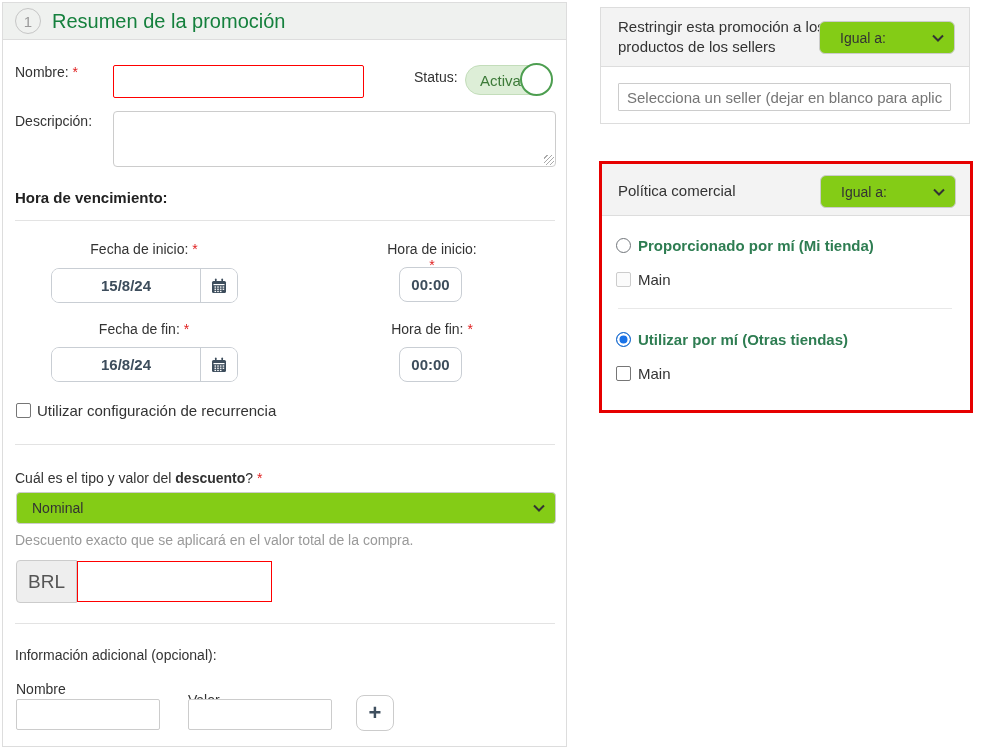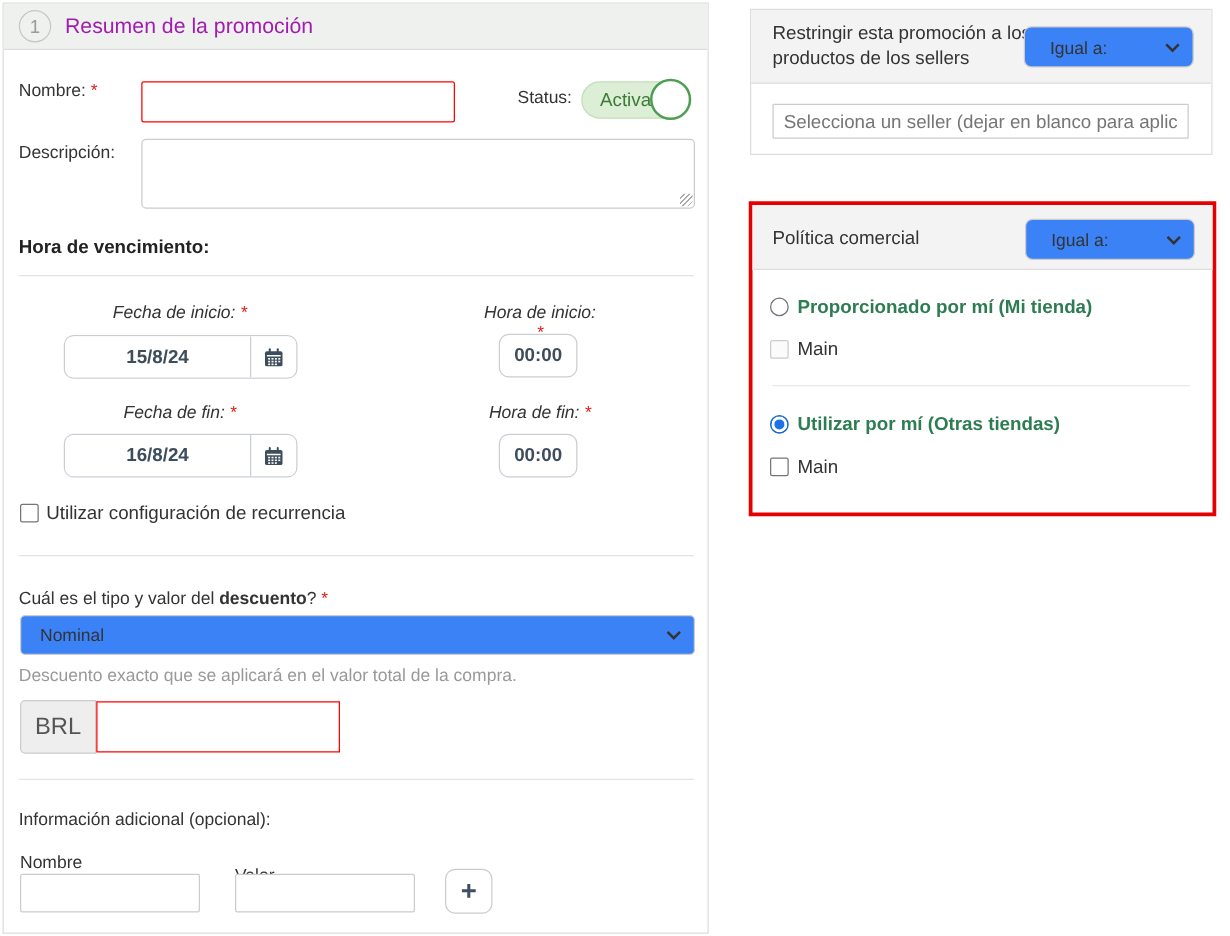--- a/index.html
+++ b/index.html
@@ -4,21 +4,21 @@
 <style>
   * { margin:0; padding:0; box-sizing:border-box; }
   html,body { width:984px; height:749px; background:#fff; font-family:"Liberation Sans", sans-serif; overflow:hidden; }
   .abs { position:absolute; }
   body { position:relative; }
 
   
   .left-panel { left:2px; top:2px; width:565px; height:745px; background:#fff; border:1px solid #ddd; }
   .panel-header { left:0; top:0; width:100%; height:37px; background:#eff1ef; border-bottom:1px solid #ddd; display:flex; align-items:center; padding-left:12px; }
   .step-circle { width:26px; height:26px; border:1px solid #c6c6c6; border-radius:50%; color:#9a9a9a; font-size:15px; display:flex; align-items:center; justify-content:center; }
-  .panel-title { margin-left:11px; font-size:17px; color:#a21caf; }
+  .panel-title { margin-left:11px; font-size:20px; color:#15803d; }
 
   .lbl { font-size:14px; color:#333; }
   .req { color:#e02020; }
   .help { font-size:14px; color:#999; }
   .divider { height:1px; background:#e3e3e3; }
 
   .input { border:1px solid #ccc; background:#fff; border-radius:2px; font-size:14px; color:#333; padding:0 8px; font-family:"Liberation Sans", sans-serif; }
   .input-red { border:1px solid #f00; background:#fff; border-radius:2px; font-size:14px; color:#333; padding:0 8px; font-family:"Liberation Sans", sans-serif; }
   textarea.input { resize:none; border-radius:4px; padding:4px 8px; }
   .grip { width:10px; height:10px; background:repeating-linear-gradient(135deg, transparent 0 2px, #aaa 2px 3px); }
@@ -26,24 +26,24 @@
   
   .toggle { width:86px; height:30px; background:#ddeed7; border:1px solid #c3ddba; border-radius:16px; position:absolute; }
   .toggle-label { position:absolute; left:14px; top:6px; font-size:15px; color:#3c7a38; }
   .toggle-knob { position:absolute; right:-3px; top:-3px; width:33px; height:33px; background:#fff; border:2px solid #4d9e50; border-radius:50%; }
 
   
   .date-group { display:flex; border:1px solid #c9ced4; border-radius:8px; background:#fff; overflow:hidden; }
   .date-group input { flex:1; border:none; outline:none; text-align:center; font-weight:bold; font-size:15px; color:#3d4d5c; font-family:"Liberation Sans", sans-serif; min-width:0; }
   .cal-btn { width:37px; border-left:1px solid #c9ced4; display:flex; align-items:center; justify-content:center; background:#fff; }
   .time-input { border:1px solid #c9ced4; border-radius:8px; text-align:center; font-weight:bold; font-size:15px; color:#3d4d5c; background:#fff; font-family:"Liberation Sans", sans-serif; }
-  .col-label { text-align:center; font-size:14px; color:#333;font-style:italic; }
-
-  
-  .fselect { background:#3b82f6; border:1px solid #ccc; display:flex; align-items:center; position:absolute; }
+  .col-label { text-align:center; font-size:14px; color:#333; }
+
+  
+  .fselect { background:#84cc16; border:1px solid #ccc; display:flex; align-items:center; position:absolute; }
   .fselect span { font-size:14px; color:#333; }
   .fselect svg { position:absolute; right:10px; }
 
   .checkbox { width:15px; height:15px; border:1px solid #767676; border-radius:2px; background:#fff; }
   .checkbox.dim { border:1px solid #ccc; background:#fbfbfb; }
   .radio { width:15px; height:15px; border-radius:50%; background:#fff; border:1px solid #70757a; }
   .radio.checked { background:#1a73e8; border:1px solid #1669c9; box-shadow:inset 0 0 0 2.5px #fff; }
 
   .addon { background:#eee; border:1px solid #ccc; border-radius:4px 0 0 4px; display:flex; align-items:center; justify-content:center; font-size:19px; color:#555; }
   .plus-btn { border:1px solid #ccc; border-radius:8px; background:#fff; font-size:22px; font-weight:bold; color:#3f4f5f; display:flex; align-items:center; justify-content:center; }

